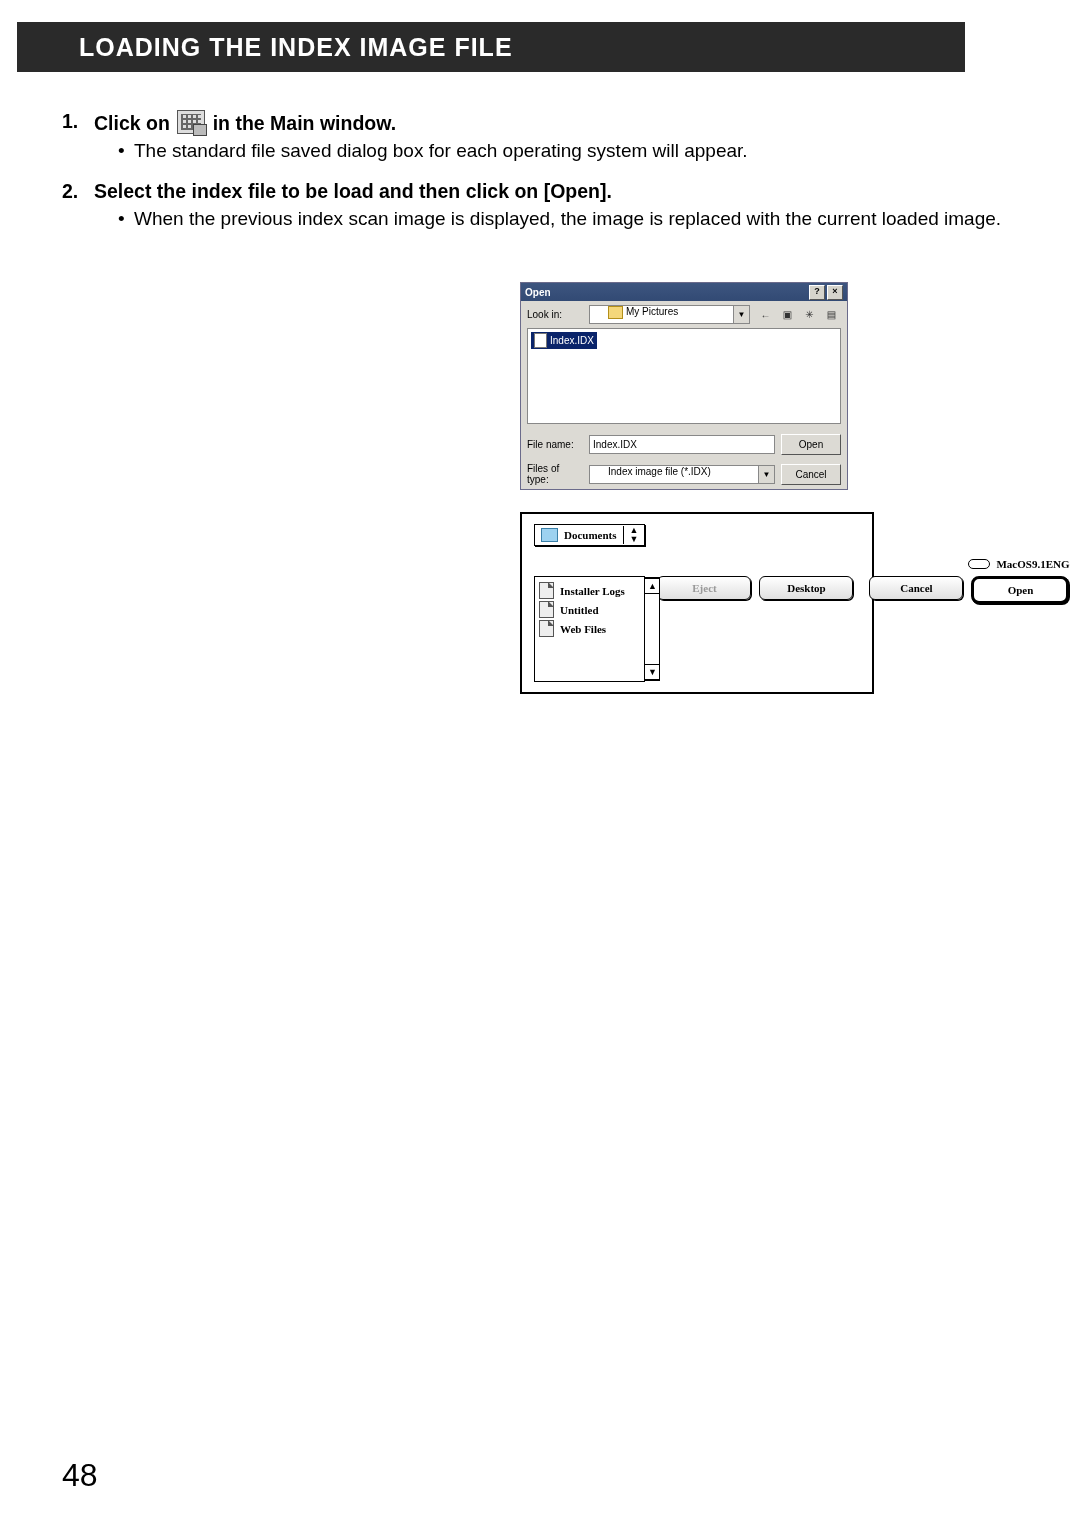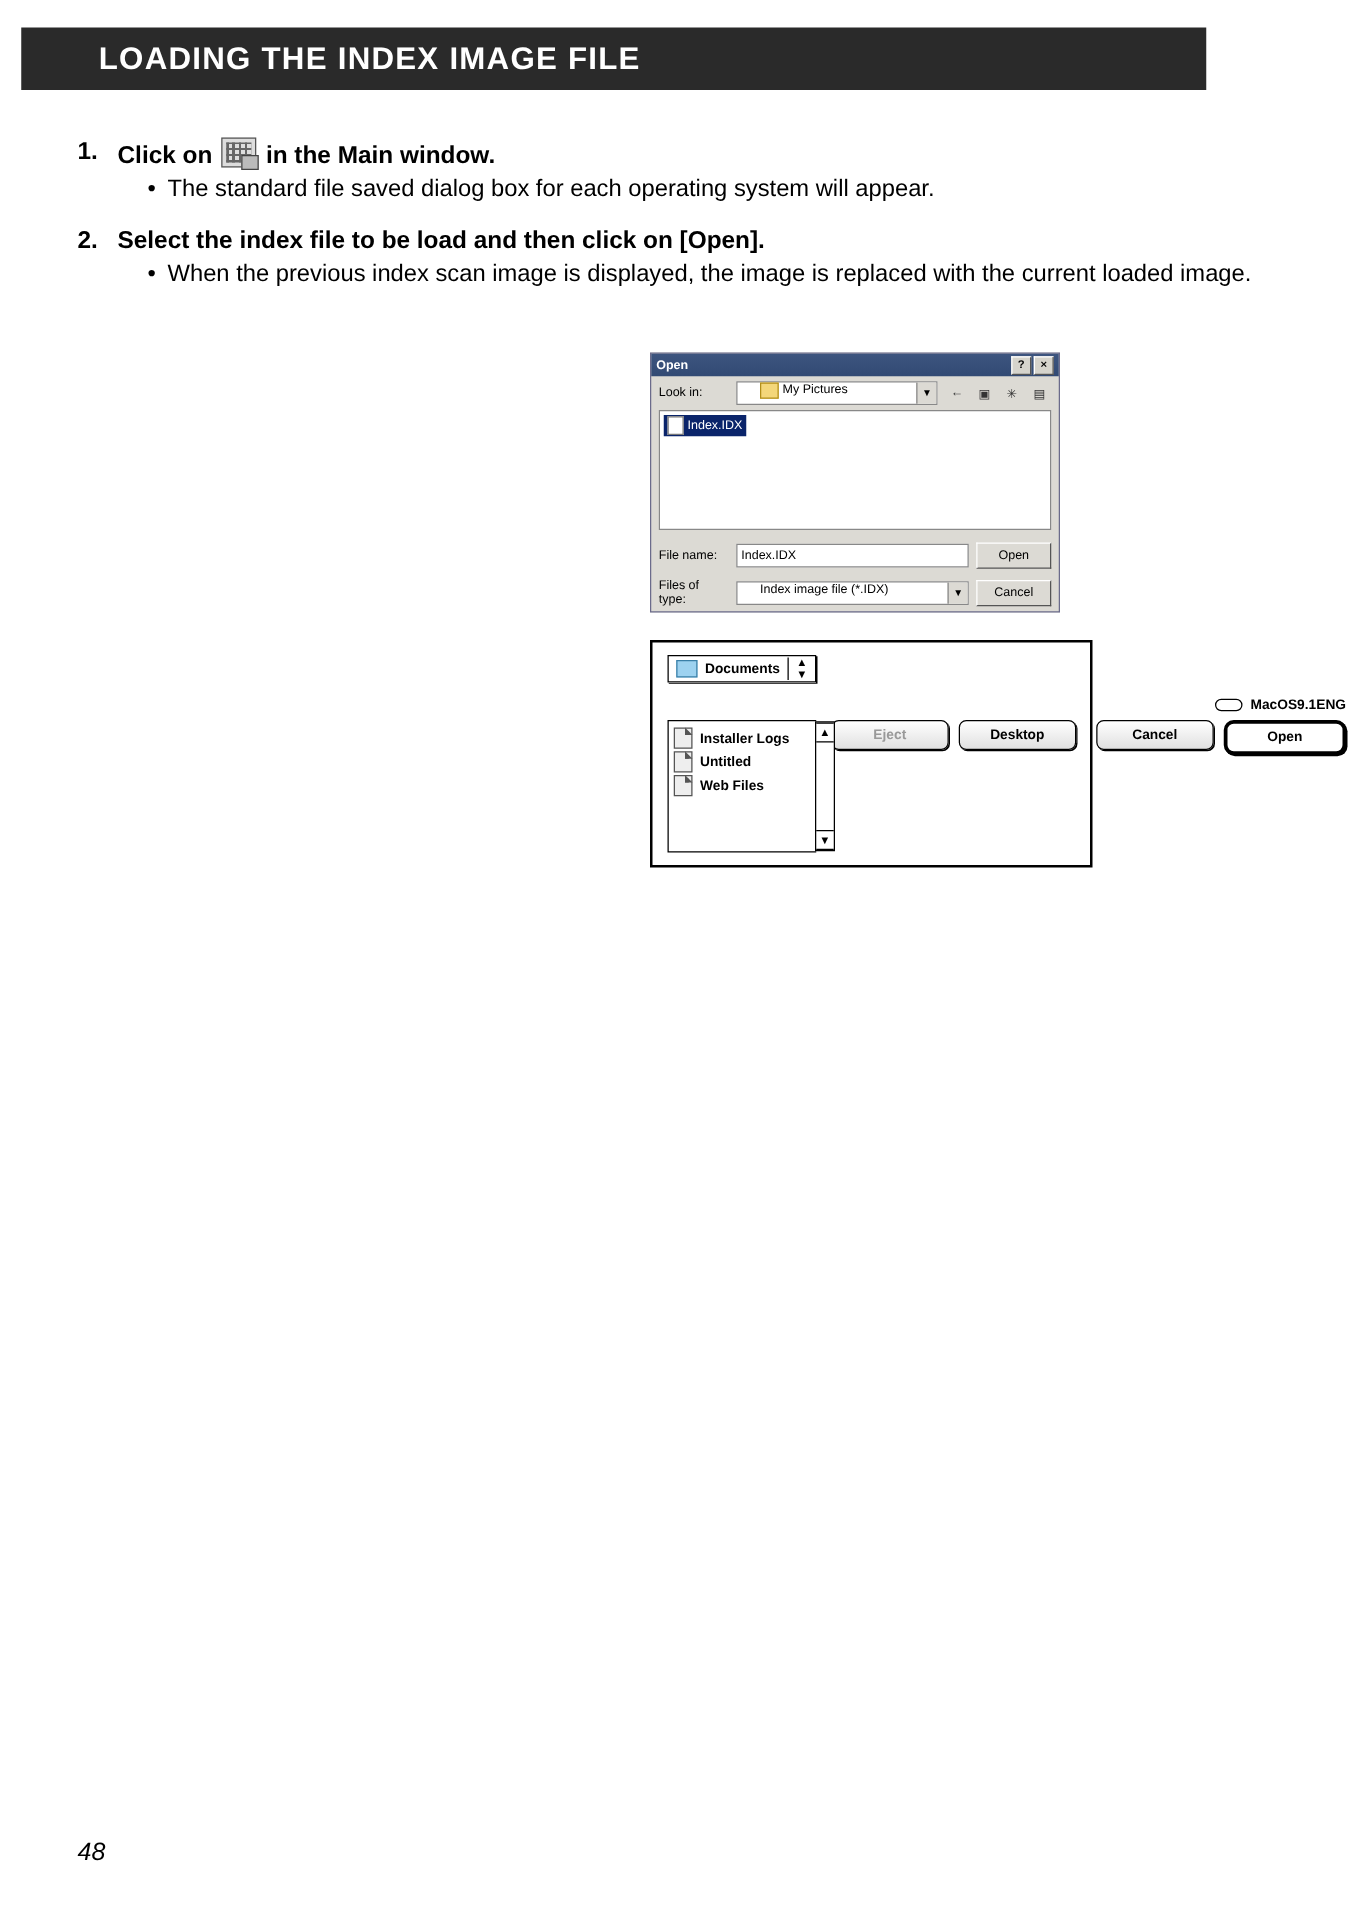--- a/index.html
+++ b/index.html
@@ -213,21 +213,21 @@
     border-right-color:#555; border-bottom-color:#555;
     font-size:10px;
     display:flex; align-items:center; justify-content:center;
   }
   
   .mac-dialog {
     margin-top: 22px;
     width: 326px;
     border: 2px solid #000;
     background: #fff;
-    font-family: Liberation Sans, sans-serif;
+    font-family: Liberation Serif, serif;
     font-size: 11px;
     padding: 10px 12px 10px 12px;
     display: grid;
     grid-template-columns: 1fr auto;
     column-gap: 12px;
     row-gap: 6px;
   }
   .mac-doc-select {
     grid-column: 1 / 2;
     justify-self: center;
@@ -306,22 +306,21 @@
     border: 3px solid #000;
     border-radius: 8px;
   }
   .mac-divider {
     height:0; border-top:1px dotted #888; margin:2px 0;
   }
   .page-number {
     position: absolute;
     left: 62px;
     bottom: 34px;
-    font-size: 20px;
-    font-style: italic;
+    font-size: 32px;
   }
 </style>
 </head>
 <body>
 
 <div class="page">
   <div class="title-bar">LOADING THE INDEX IMAGE FILE</div>
 
   <div class="content">
 

